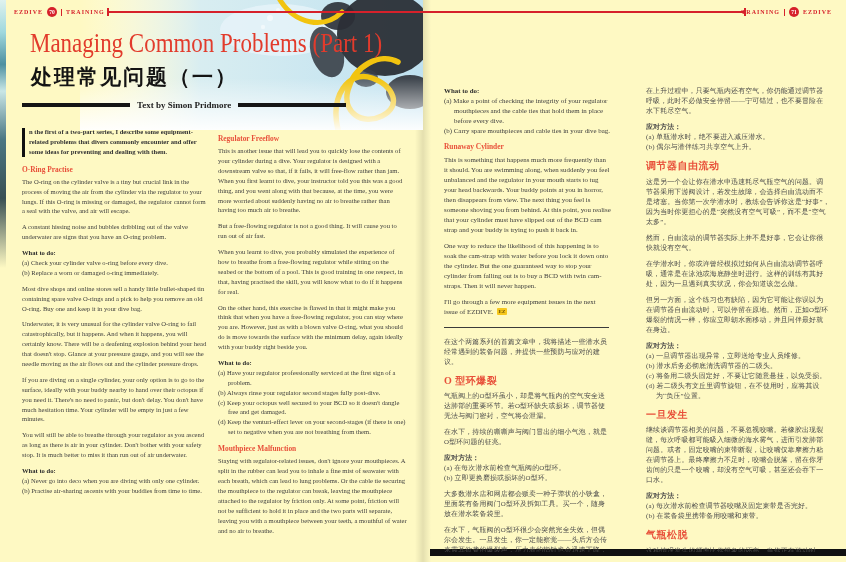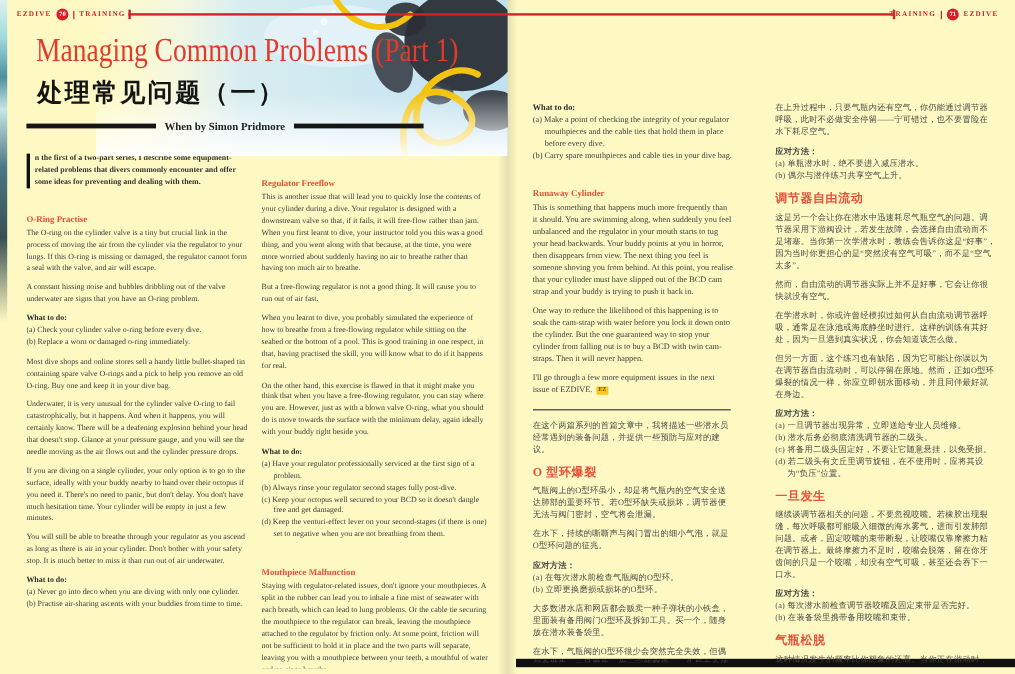--- a/index.html
+++ b/index.html
@@ -46,21 +46,21 @@
   #col1{left:22px;width:186px;}
   #col2{left:218px;width:189px;}
   .col-r{top:86px;height:466px;font-size:6.9px;line-height:1.45;}
   #colA{left:444px;width:167px;}
   #colB{left:646px;width:184px;}
 
   .body{margin:0 0 6px;}
   .label{margin:0;font-weight:bold;color:#2b2b2b;}
   .li{margin:0;padding-left:10px;text-indent:-10px;}
   .li + .body{margin-top:6px;}
-  h3.h-red{font-size:7.4px;font-weight:bold;color:#e8503a;margin:20px 0 2px;}
+  h3.h-red{font-size:7.4px;font-weight:bold;color:#e8503a;margin:6px 0 2px;}
   h3.hz{font-size:10px;margin:7px 0 3px;letter-spacing:.5px;}
   .zh{color:#4a4a4a;letter-spacing:.2px;}
   .intro{margin:0 0 7px;font-weight:600;color:#333;}
   .dropbar{float:left;width:3px;height:29px;background:#101010;margin:1px 4px 0 0;}
   .divider{height:1px;background:#3a3a3a;margin:10px 2px 9px 0;}
   .mark-ez{display:inline-block;background:#f6c71d;color:#6f5500;font-size:5px;font-weight:bold;
            padding:0 2px;margin-left:3px;border-radius:1px;vertical-align:1px;line-height:7px;}
 </style>
 </head>
 <body>
@@ -113,21 +113,21 @@
     <span class="section">TRAINING</span>
     <span class="hsep"></span>
     <span class="pagedot">71</span>
     <span class="brand">EZDIVE</span>
   </div>
 
   <div class="title-en">Managing Common Problems (Part 1)</div>
   <div class="title-zh">处理常见问题（一）</div>
   <div class="byline">
     <span class="bar"></span>
-    <span class="txt">When by Simon Pridmore</span>
+    <span class="txt">Text by Simon Pridmore</span>
     <span class="bar"></span>
   </div>
 
   <div id="col1" class="col col-l">
       <p class="intro"><span class="dropbar"></span>n the first of a two-part series, I describe some equipment-related problems that divers commonly encounter and offer some ideas for preventing and dealing with them.</p>
       <h3 class="h-red">O-Ring Practise</h3>
       <p class="body">The O-ring on the cylinder valve is a tiny but crucial link in the process of moving the air from the cylinder via the regulator to your lungs. If this O-ring is missing or damaged, the regulator cannot form a seal with the valve, and air will escape.</p>
       <p class="body">A constant hissing noise and bubbles dribbling out of the valve underwater are signs that you have an O-ring problem.</p>
       <p class="label">What to do:</p>
       <p class="li">(a) Check your cylinder valve o-ring before every dive.</p>

